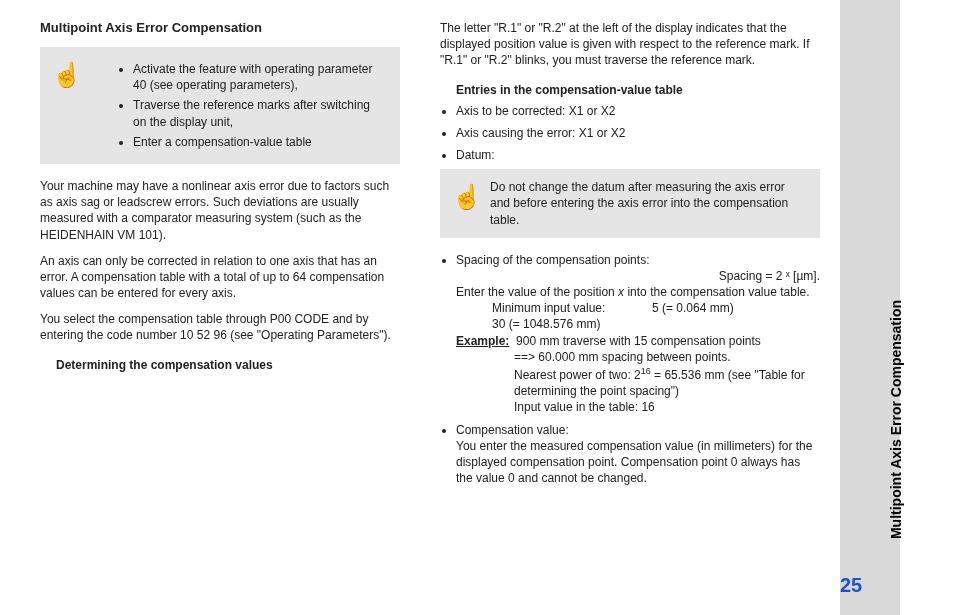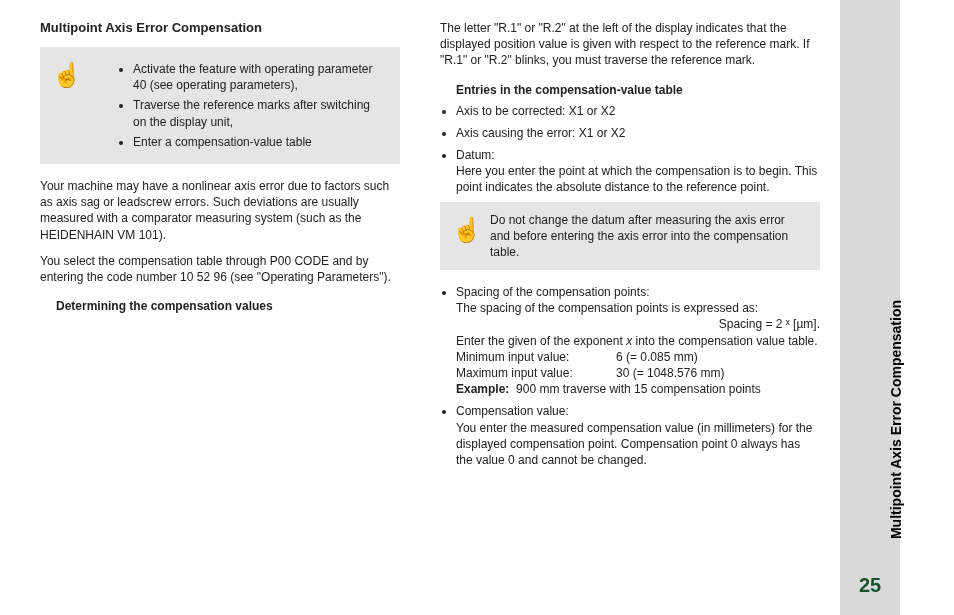--- a/index.html
+++ b/index.html
@@ -40,24 +40,23 @@
     transform-origin: right top;
     font-weight: bold;
     font-size: 14px;
     white-space: nowrap;
     color: #000;
   }
   .side-page {
     position: absolute;
     bottom: 18px;
     width: 100%;
-    text-align: center;
     font-weight: bold;
     font-size: 20px;
-    color: #14532d;
+    color: #1d4ed8;
   }
   h1 {
     font-size: 13px;
     font-weight: bold;
     margin: 0 0 12px 0;
   }
   h2 {
     font-size: 12px;
     font-weight: bold;
     margin: 14px 0 6px 16px;
@@ -91,23 +90,24 @@
   ul.main {
     margin: 0;
     padding-left: 16px;
   }
   ul.main > li {
     margin-bottom: 6px;
     line-height: 1.35;
   }
   .kv {
     display: flex;
+    margin-left: 36px;
   }
   .kv .k { width: 160px; }
-  .example-label { font-weight: bold; }
+  .example-label { font-weight: bold; text-decoration: underline; }
   .example-block { padding-left: 58px; }
   .spacing-formula { text-align: right; padding-left: 100px; }
   sup { font-size: 9px; }
   .one-word { font-weight: normal; }
 </style>
 </head>
 <body>
 
 <div class="page">
 
@@ -118,61 +118,66 @@
       <span class="icon">☝</span>
       <ul class="bullets">
         <li>Activate the feature with operating parameter 40 (see  operating parameters),</li>
         <li>Traverse the reference marks after switching on the display unit,</li>
         <li>Enter a compensation-value table</li>
       </ul>
     </div>
 
     <p>Your machine may have a nonlinear axis error due to factors such as axis sag or leadscrew errors. Such deviations are usually measured with a comparator measuring system (such as the HEIDENHAIN VM 101).</p>
 
+    <p>
+      <span>An axis can only be corrected in relation to </span><span class="one-word" style="font-weight:normal">one</span><span> axis that has an error.  A compensation table with a total of up to 64 compensation values can be entered for every axis.</span>
+    </p>
 
     <p>You select the compensation table through P00 CODE and by entering the code number 10 52 96 (see "Operating Parameters").</p>
 
     <h2>Determining the compensation values</h2>
   </div>
 
   <div class="col right">
     <p>The letter "R.1" or "R.2" at the left of the display indicates that the displayed position value is given with respect to the reference mark. If "R.1" or "R.2" blinks, you must traverse the reference mark.</p>
 
     <h2>Entries in the compensation-value table</h2>
     <ul class="main">
       <li>Axis to be corrected: X1 or X2</li>
       <li>Axis causing the error: X1 or X2</li>
       <li>
         <span>Datum:</span><br>
-        <span>Here you enter the point at which the compensation is to begin. This point indicates the absolute distance to the reference point.</span>
       </li>
     </ul>
 
     <div class="note">
       <span class="icon">☝</span>
       <span>Do not change the datum after measuring the axis error and before entering the axis error into the compensation table.</span>
     </div>
 
     <ul class="main">
       <li>
         <span>Spacing of the compensation points:</span><br>
-        <span>The spacing of the compensation points is expressed as:</span>
         <div class="spacing-formula">Spacing = 2 ˣ [µm].</div>
-        <span>Enter the given of the exponent </span><i>x</i><span> into the compensation value table.</span>
+        <span>Enter the value of the position </span><i>x</i><span> into the compensation value table.</span>
         <div class="kv">
           <span class="k">Minimum input value:</span>
-          <span>6 (= 0.085 mm)</span>
+          <span>5 (= 0.064 mm)</span>
         </div>
         <div class="kv">
-          <span class="k">Maximum input value:</span>
           <span>30 (= 1048.576 mm)</span>
         </div>
         <div>
           <span class="example-label">Example:</span>&nbsp;
           <span>900 mm traverse with 15 compensation points</span>
+          <div class="example-block">
+            <span>==&gt; 60.000 mm spacing between points.</span><br>
+            <span>Nearest power of two: 2</span><sup>16</sup><span> = 65.536 mm (see "Table for determining the point spacing")</span><br>
+            <span>Input value in the table: 16</span>
+          </div>
         </div>
       </li>
       <li>
         <span>Compensation value:</span><br>
         <span>You enter the measured compensation value (in millimeters) for the displayed compensation point. Compensation point 0 always has the value 0 and cannot be changed.</span>
       </li>
     </ul>
   </div>
 
   <div class="side">

